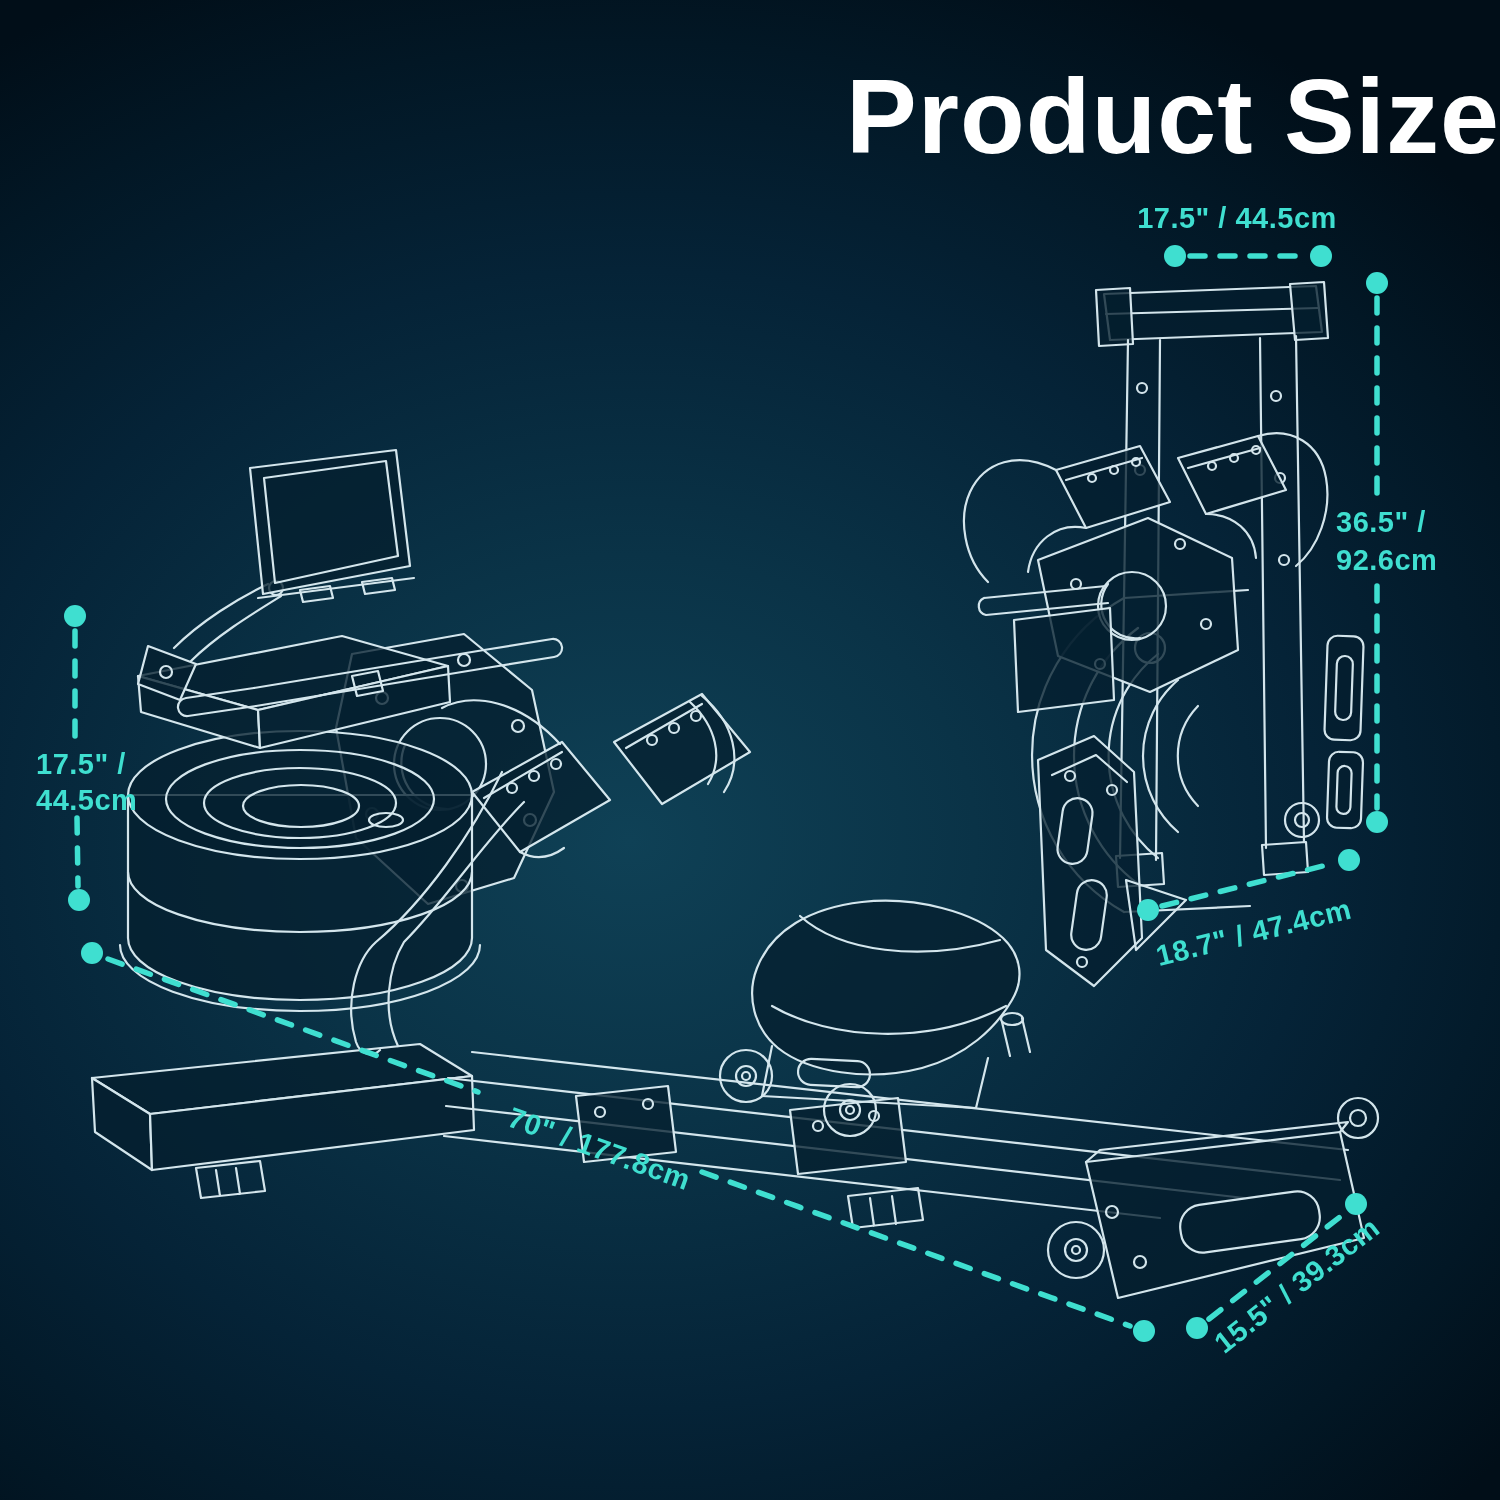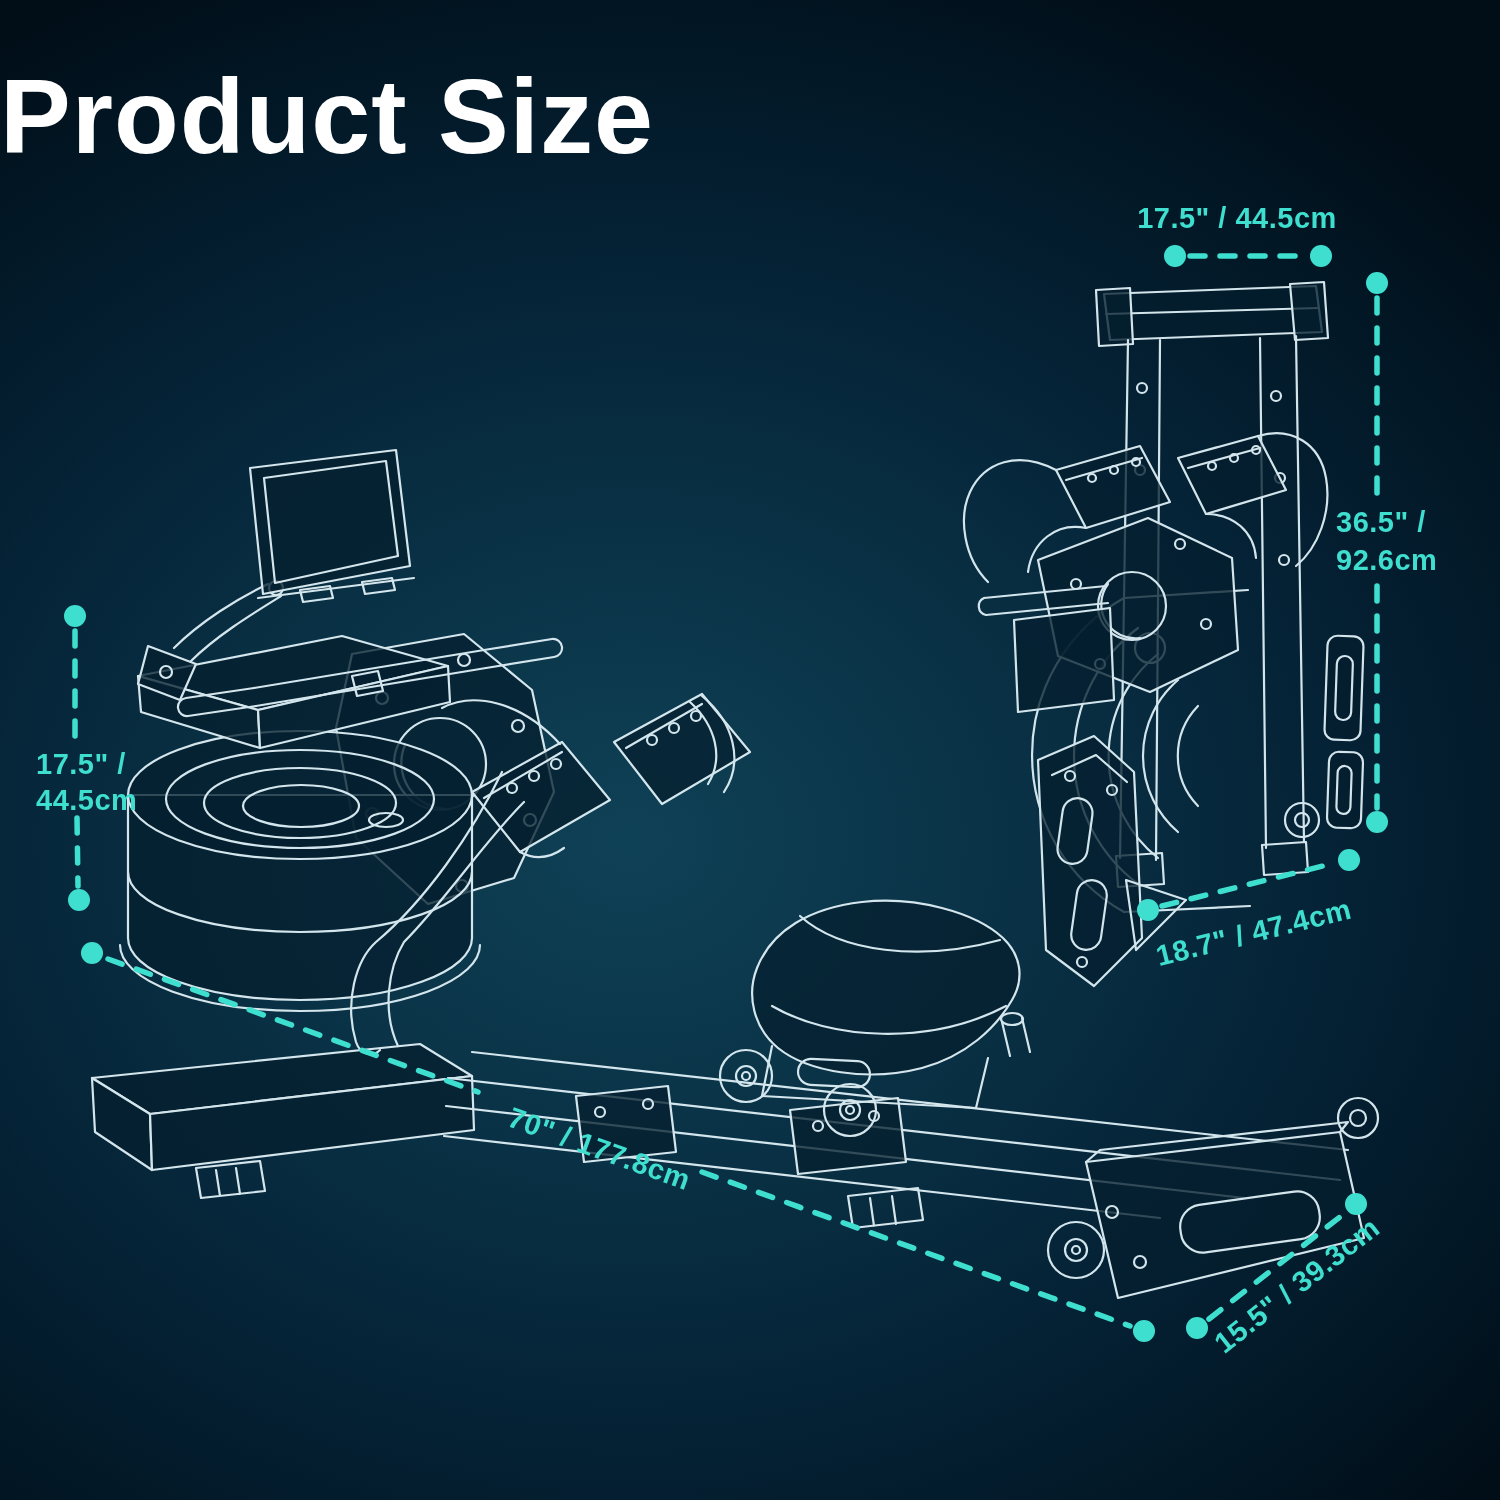--- a/index.html
+++ b/index.html
@@ -6,21 +6,21 @@
   .canvas{
     position:relative;
     width:1500px;height:1500px;
     overflow:hidden;
     background:
       radial-gradient(ellipse 1150px 950px at 42% 56%, #0f4156 0%, #0a3347 30%, #052337 60%, #021725 84%, #010e18 100%);
     font-family:"Liberation Sans", sans-serif;
   }
   .title{
     position:absolute;top:56px;left:0;width:100%;
-    text-align:left;
+    text-align:right;
     font-size:106px;font-weight:700;color:#ffffff;
     letter-spacing:1px;margin:0;
   }
   svg.scene{position:absolute;left:0;top:0;}
   .art{stroke:#dff0f6;stroke-width:2.2;fill:none;stroke-linecap:round;stroke-linejoin:round;opacity:.95;}
   .body-fill{fill:rgba(5,31,46,.78);}
   .dim-text{font-family:"Liberation Sans",sans-serif;font-size:29px;font-weight:700;letter-spacing:.5px;}
   .dash{stroke-width:5.5;stroke-dasharray:15 15;stroke-linecap:round;fill:none;}
 </style>
 </head>

